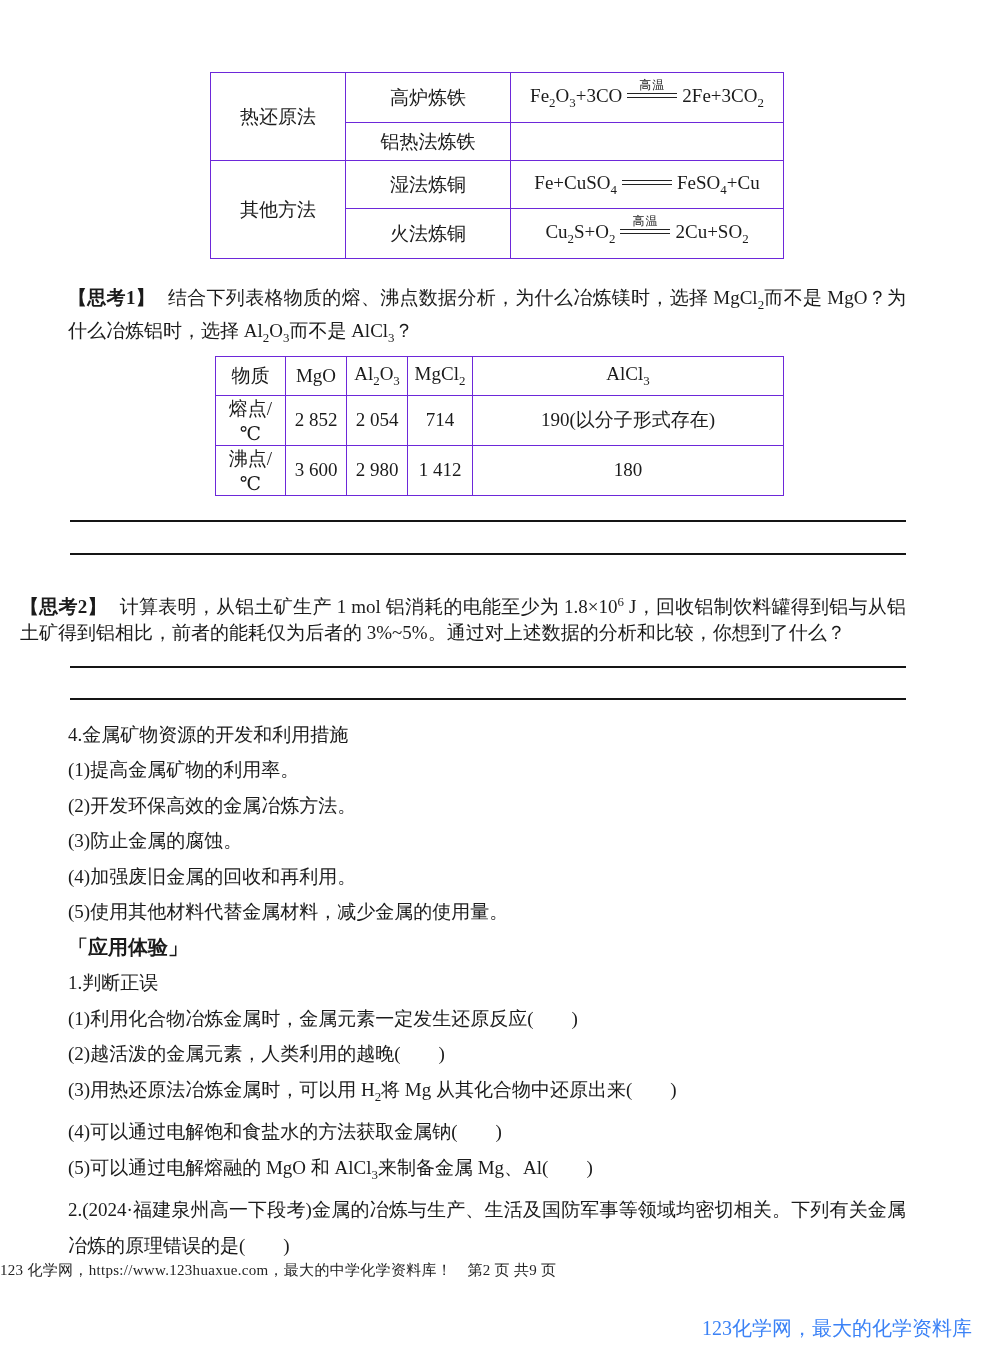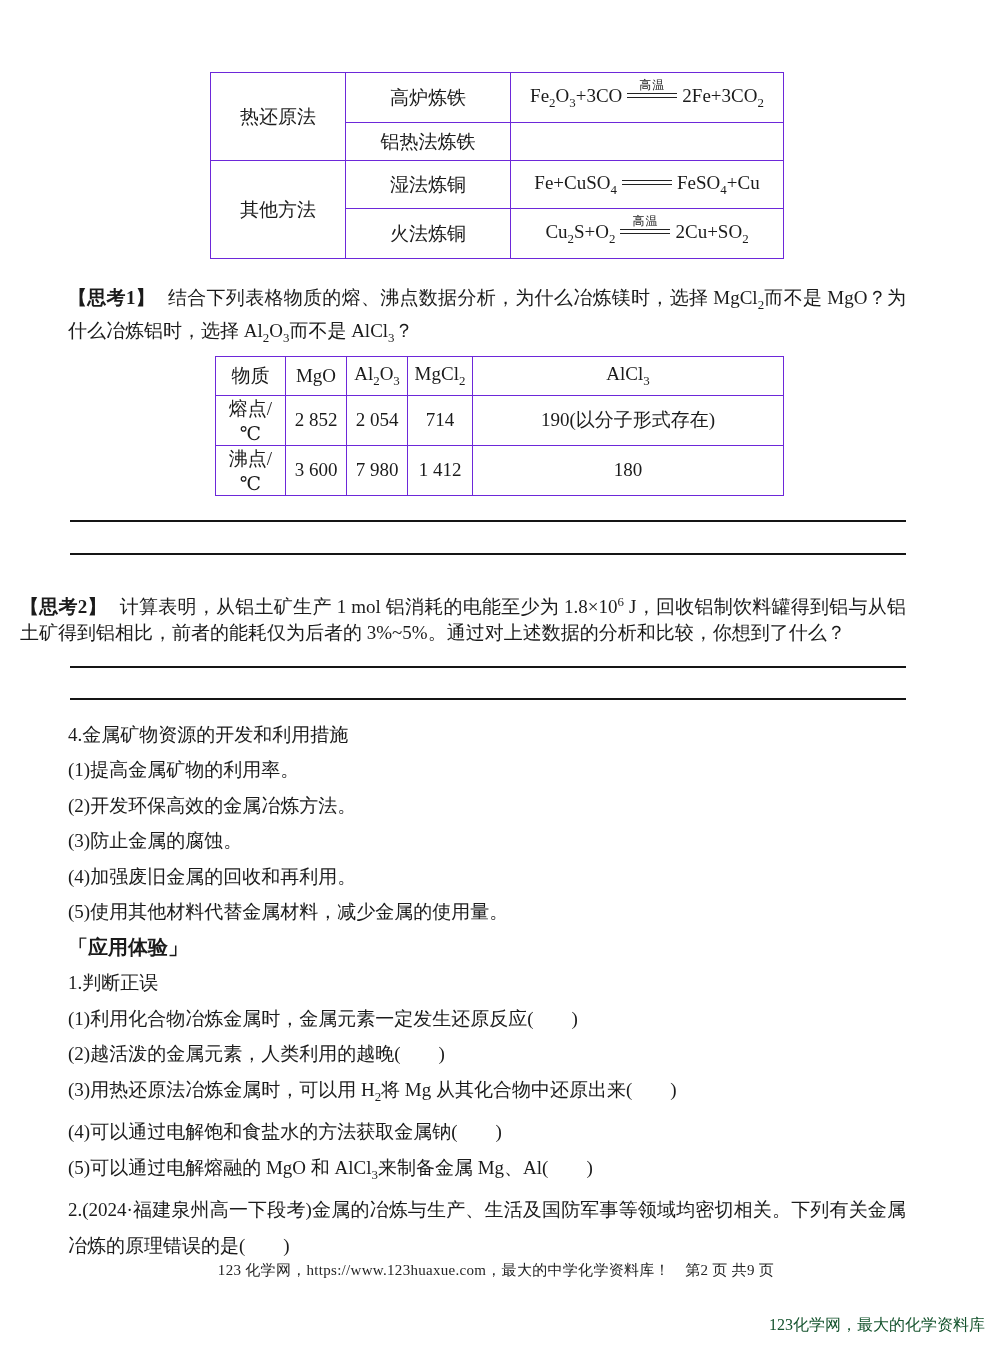--- a/index.html
+++ b/index.html
@@ -82,31 +82,31 @@
 
   .sec4-title { margin-top: 17px; }
   .app-header { font-weight: bold; font-size: 20px; }
 
   
   .footer {
     position: absolute;
     top: 1261px;
     left: 0;
     width: 100%;
-    text-align: center;
+    text-align: left;
     font-size: 15px;
     color: #242424;
     letter-spacing: 0.3px;
   }
   .watermark {
     position: absolute;
     top: 1315px;
-    right: 7px;
-    font-size: 16px;
-    color: #14532d;
+    right: 20px;
+    font-size: 20px;
+    color: #3b82f6;
     white-space: nowrap;
   }
 </style>
 </head>
 <body>
 
 <div class="page">
 
   <table class="tbl tbl-methods">
     <colgroup>
@@ -163,21 +163,21 @@
       <tr class="r-48">
         <td>熔点/℃</td>
         <td>2 852</td>
         <td>2 054</td>
         <td>714</td>
         <td>190(以分子形式存在)</td>
       </tr>
       <tr class="r-46">
         <td>沸点/℃</td>
         <td>3 600</td>
-        <td>7 980</td>
+        <td>2 980</td>
         <td>1 412</td>
         <td>180</td>
       </tr>
     </tbody>
   </table>
 
   <div class="answer-line al-1"></div>
   <div class="answer-line al-2"></div>
 
   <p class="para think2"><span class="tag">【思考2】</span><span>计算表明，从铝土矿生产 1 mol 铝消耗的电能至少为 1.8×10<sup>6</sup> J，回收铝制饮料罐得到铝与从铝土矿得到铝相比，前者的能耗仅为后者的 3%~5%。通过对上述数据的分析和比较，你想到了什么？</span></p>

